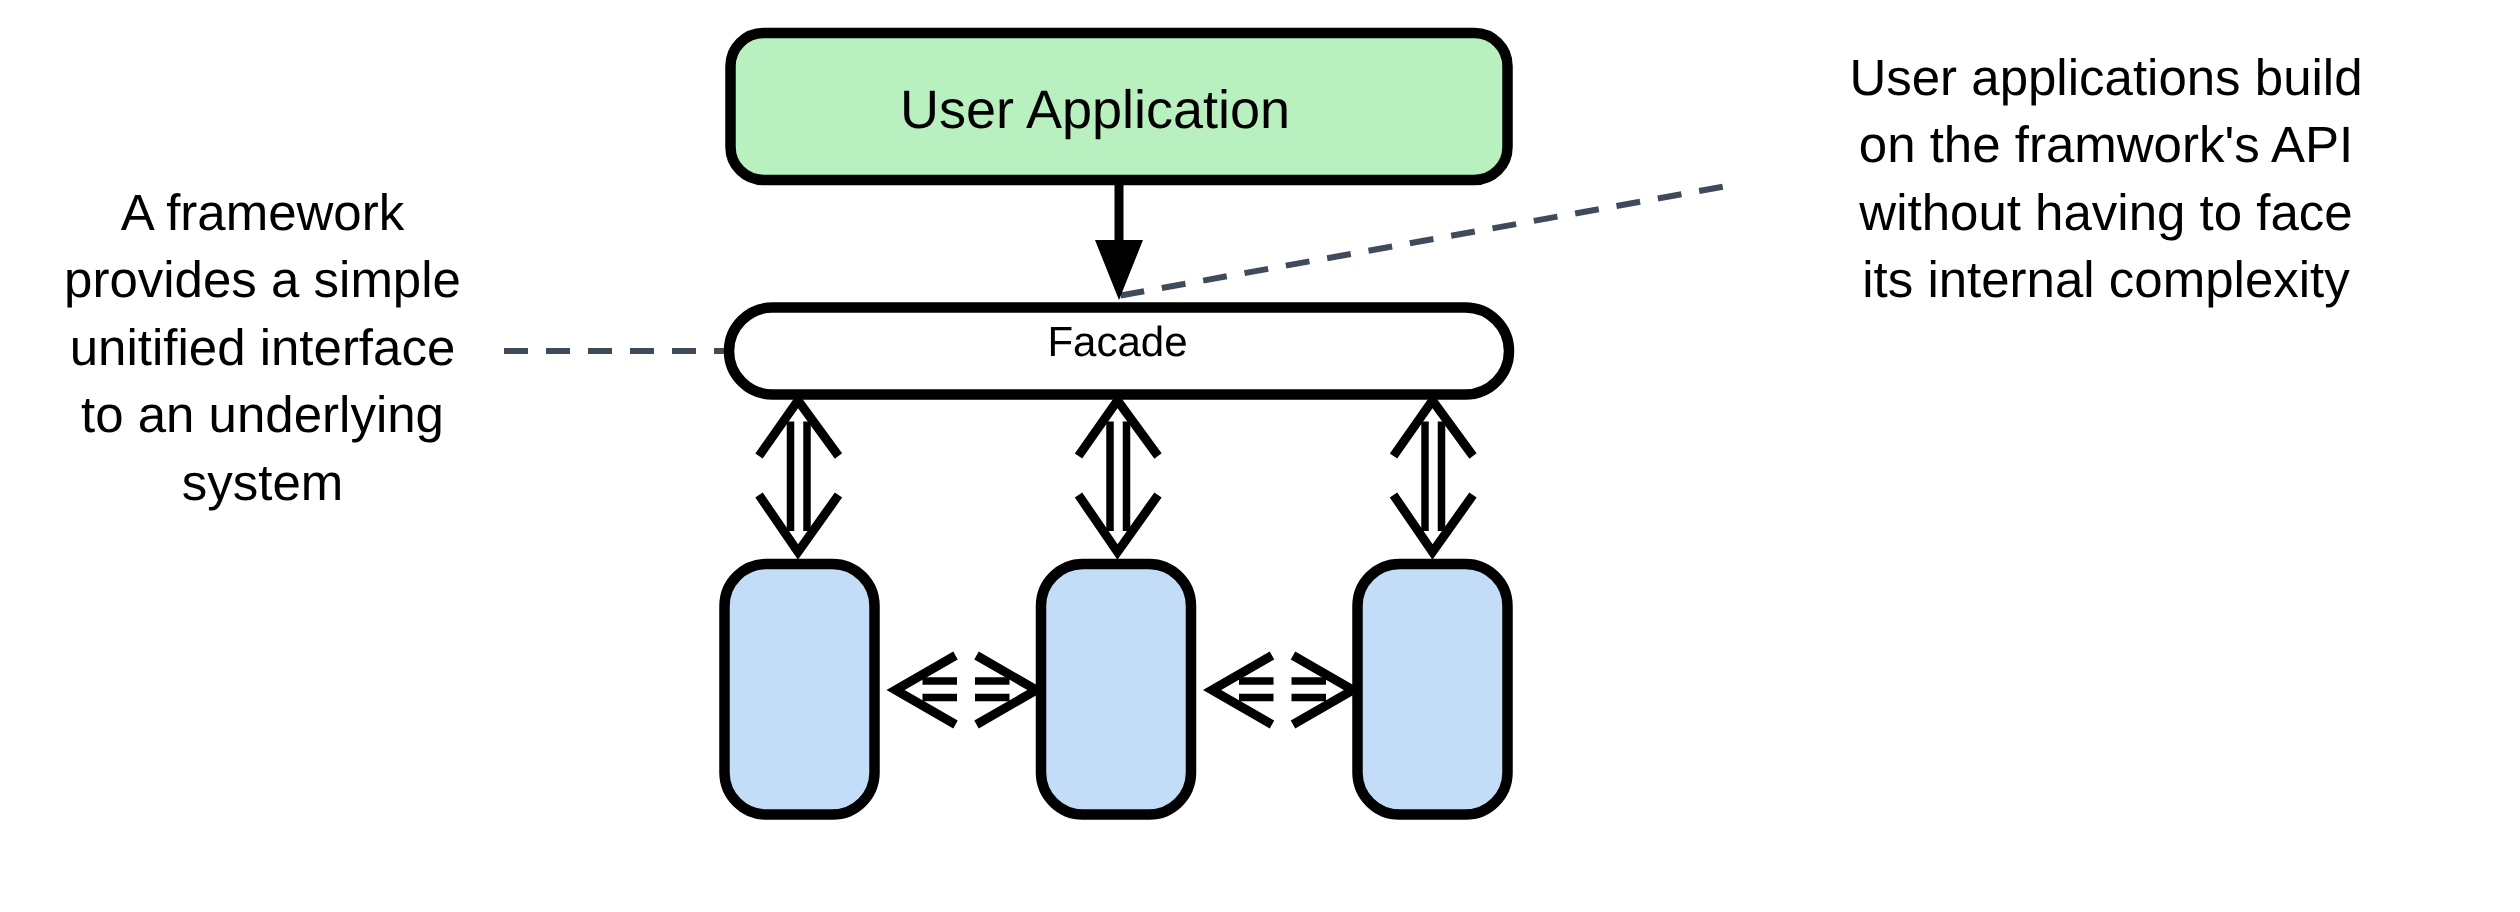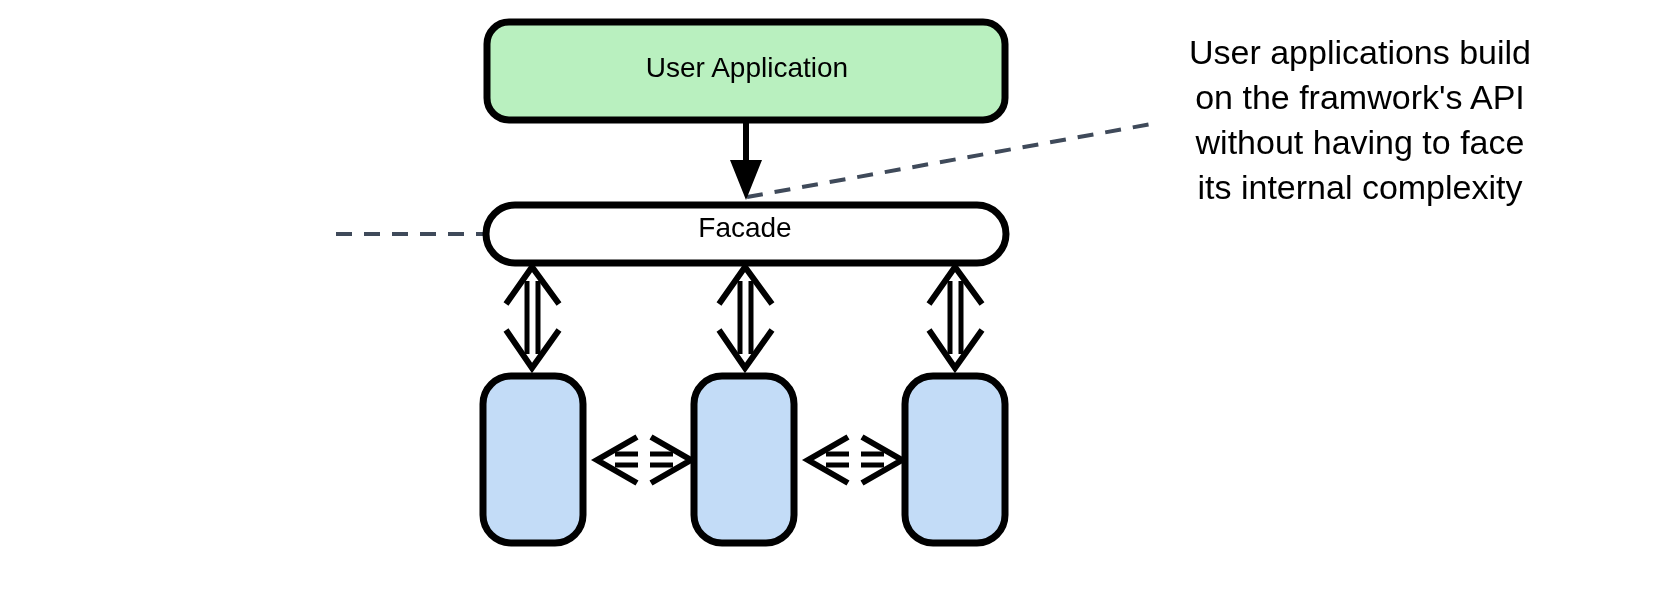--- a/index.html
+++ b/index.html
@@ -33,38 +33,38 @@
     color: #000000;
     white-space: pre;
   }
   #note-left {
     left: 10px;
     top: 120px;
     width: 330px;
     text-align: center;
   }
   #note-right {
-    left: 1160px;
+    left: 1204px;
     top: 30px;
     width: 400px;
     text-align: center;
   }
   .box-label {
     position: absolute;
     font-family: "Liberation Sans", sans-serif;
     color: #000000;
     white-space: pre;
     text-align: center;
     pointer-events: none;
   }
   #label-user-application {
-    left: 487px;
+    left: 470px;
     top: 52px;
     width: 520px;
-    font-size: 28px;
+    font-size: 36px;
   }
   #label-facade {
     left: 483px;
     top: 212px;
     width: 524px;
     font-size: 28px;
   }
 </style>
 </head>
 <body>
@@ -132,19 +132,24 @@
       <line x1="861" y1="465" x2="884" y2="465" stroke="#000000" stroke-width="5"></line>
       <polyline points="862,437 902,460 862,483" fill="none" stroke="#000000" stroke-width="6" stroke-linecap="butt"></polyline>
     </g>
 
   </svg>
 
   <div class="box-label" id="label-user-application">User Application</div>
 
   <div class="box-label" id="label-facade">Facade</div>
 
+  <div class="note-text" id="note-left">A framework
+provides a simple
+unitified interface
+to an underlying
+system</div>
 
   <div class="note-text" id="note-right">User applications build
 on the framwork's API
 without having to face
 its internal complexity</div>
 
 </div>
 
 </body></html>

